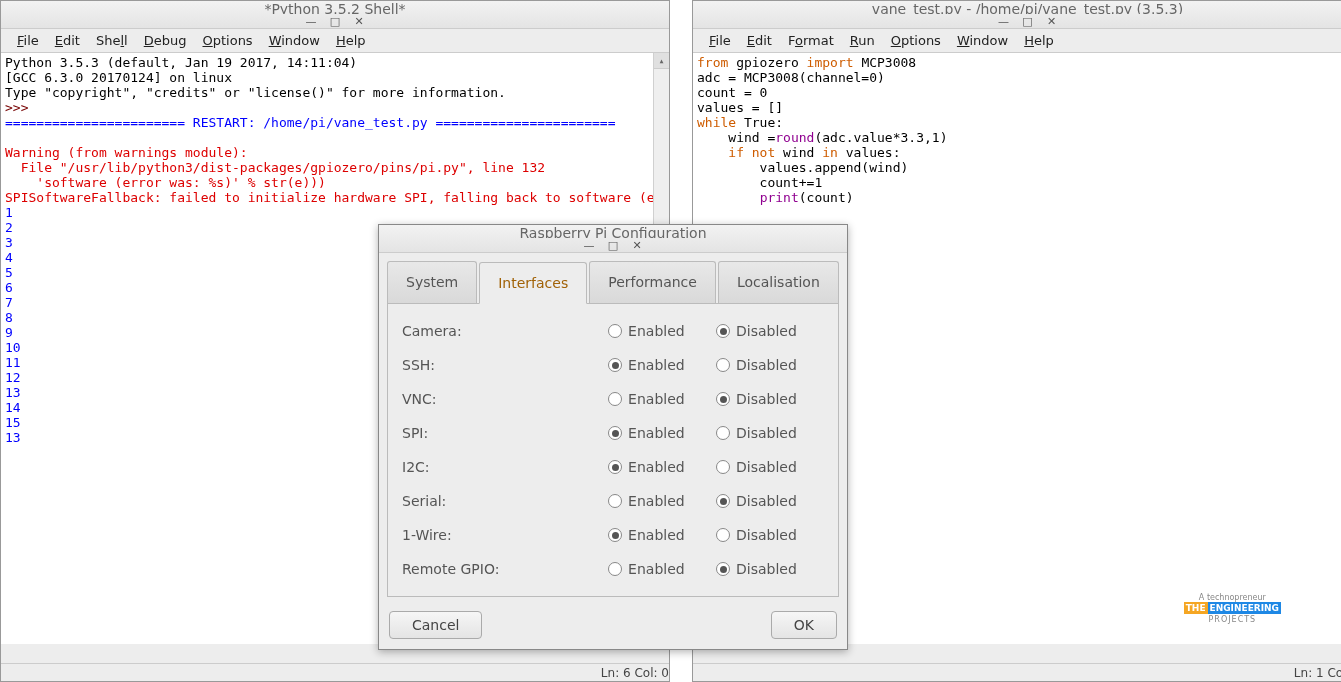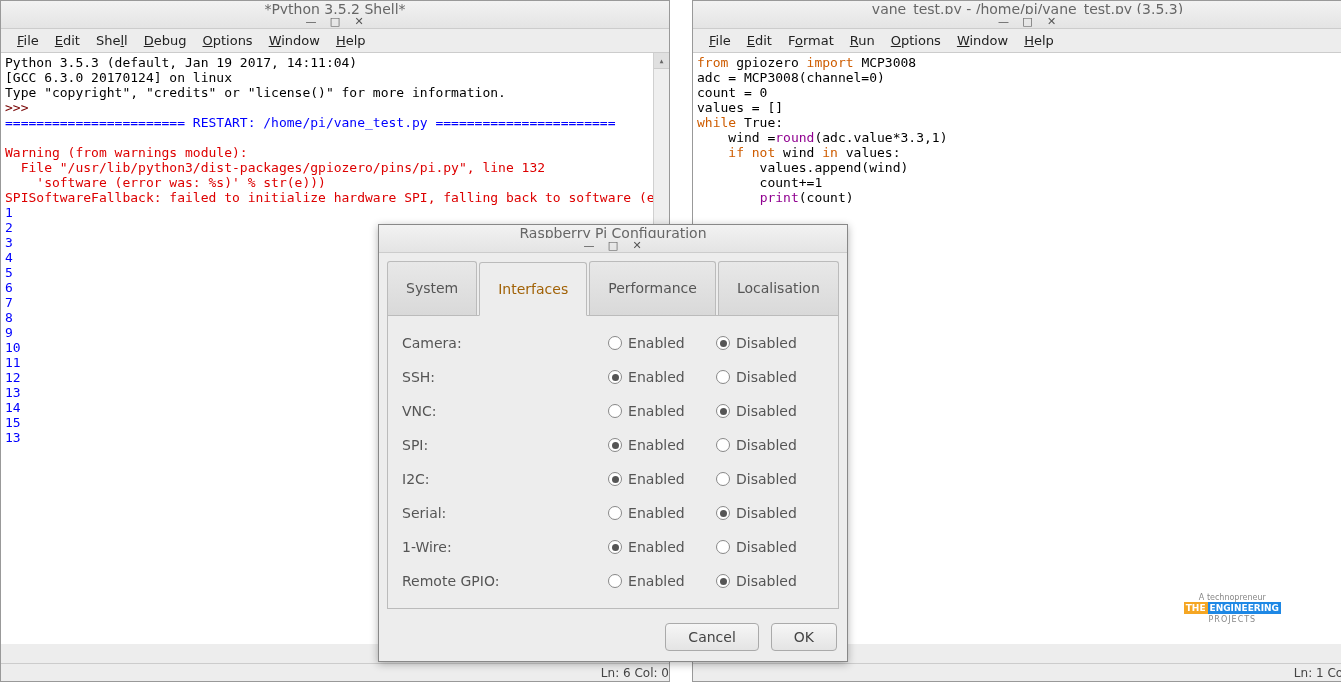--- a/index.html
+++ b/index.html
@@ -18,29 +18,29 @@
 .statusbar { height: 18px; border-top: 1px solid #ccc; background: #ededed; font-size: 12px; color: #444; display: flex; justify-content: flex-end; align-items: center; padding: 0 0; margin-top: 19px; }
 
 .c-blue { color: #0000ff; }
 .c-red { color: #dd0000; }
 .c-orange { color: #ce5c00; }
 .c-purple { color: #900090; }
 .c-prompt { color: #770000; }
 
 .dialog { position: absolute; background: #ededed; border: 1px solid #888; box-shadow: 0 2px 8px rgba(0,0,0,0.3); }
 .tabs { display: flex; margin: 8px 8px 0 8px; }
-.tab { padding: 18px 18px; border: 1px solid #bbb; background: linear-gradient(#e8e8e8,#d9d9d9); border-bottom: none; margin-right: 2px; border-radius: 3px 3px 0 0; cursor: pointer; color: #555; font-size: 14px; }
+.tab { padding: 12px 18px; border: 1px solid #bbb; background: linear-gradient(#e8e8e8,#d9d9d9); border-bottom: none; margin-right: 2px; border-radius: 3px 3px 0 0; cursor: pointer; color: #555; font-size: 14px; }
 .tab.active { background: #ededed; color: #a16207; border-bottom: 1px solid #ededed; position: relative; top: 1px; }
 .tabpanel { border: 1px solid #bbb; margin: 0 8px 8px 8px; padding: 10px 14px; background: #ededed; }
 .cfgrow { display: flex; align-items: center; height: 34px; font-size: 14px; color: #555; }
 .cfgrow .label { width: 210px; }
 .cfgrow .opt { width: 110px; display: flex; align-items: center; gap: 6px; }
 .radio { width: 14px; height: 14px; border: 1px solid #888; border-radius: 50%; display: inline-flex; align-items: center; justify-content: center; background: #fff; }
 .radio.sel::after { content: ""; width: 7px; height: 7px; background: #555; border-radius: 50%; }
-.dlgbtns { display: flex; justify-content: flex-end; gap: 12px; padding: 6px 10px 10px; }
+.dlgbtns { display: flex; justify-content: space-between; gap: 12px; padding: 6px 10px 10px; }
 .btn { padding: 5px 22px; border: 1px solid #aaa; border-radius: 4px; background: linear-gradient(#f6f6f6,#e4e4e4); cursor: pointer; font-size: 14px; color: #444; }
 .logo { position: absolute; right: 60px; bottom: 58px; font-size: 10px; color: #555; text-align:center; }
 .logo .badge { background: #f5a623; color:#fff; padding:1px 2px; font-weight:bold; font-size:9px;margin-top:28px; }
 .logo .badge2 { background:#1e88e5; color:#fff; padding:1px 2px; font-weight:bold; font-size:9px; }
 </style>
 </head>
 <body>
 
 <div class="window" style="left:0;top:0;width:670px;height:682px;">
   <div class="titlebar">

